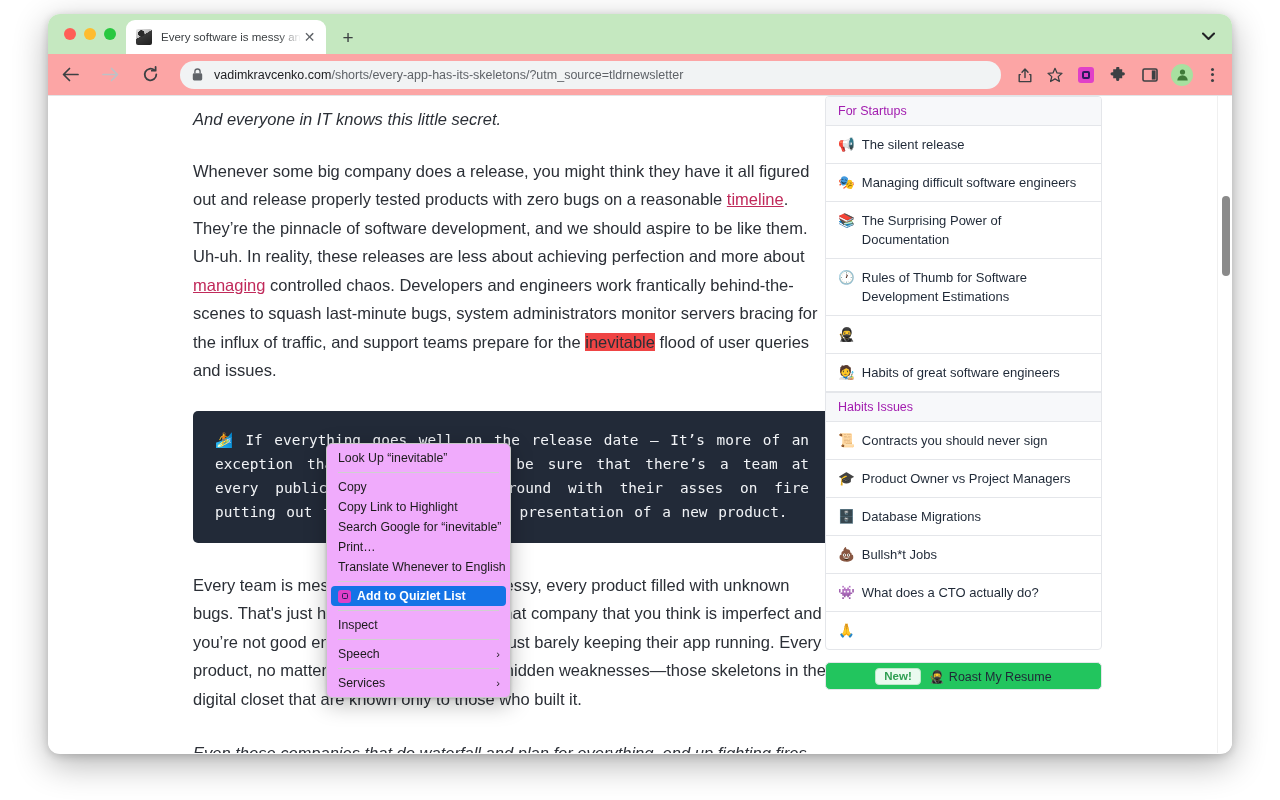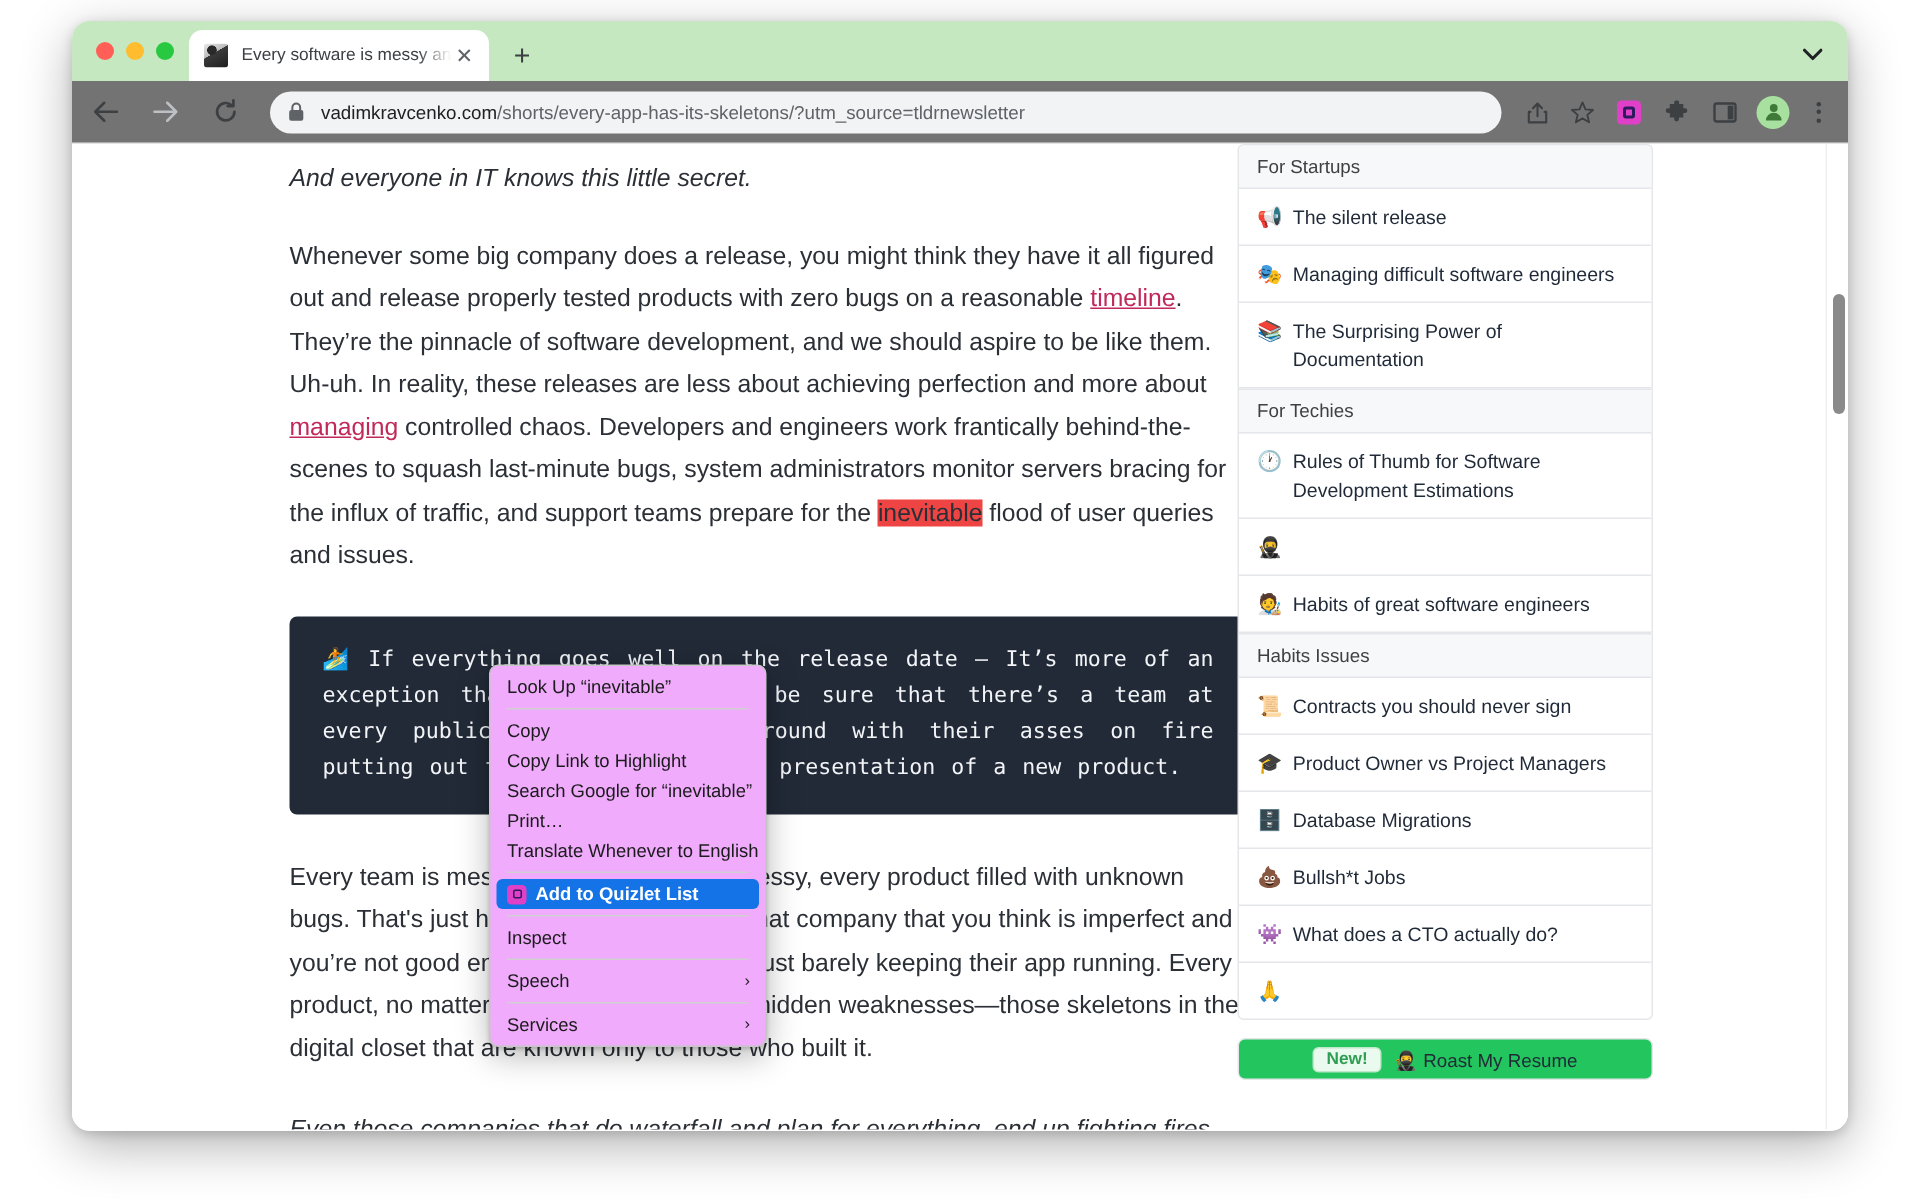--- a/index.html
+++ b/index.html
@@ -78,21 +78,21 @@
   }
   #tab-list-chevron {
     position: absolute; right: 14px; top: 12px;
     width: 20px; height: 20px;
     display: flex; align-items: center; justify-content: center;
   }
 
   
   #toolbar {
     height: 42px;
-    background: #737373;
+    background: #fca5a5;
     display: flex; align-items: center;
     padding: 0 8px 0 4px;
     gap: 4px;
     border-bottom: 1px solid #e3e4e6;
   }
   .nav-btn {
     width: 30px; height: 30px; margin: 0 3px;
     display: flex; align-items: center; justify-content: center;
     border-radius: 50%;
     color: #3c4043;
@@ -202,21 +202,21 @@
   .panel {
     border: 1px solid #e4e6ea;
     border-radius: 4px;
     background: #ffffff;
     overflow: hidden;
     margin-bottom: 12px;
   }
   .panel-head {
     background: #f7f8fa;
     border-bottom: 1px solid #e4e6ea;
-    color: #404040;
+    color: #a21caf;
     font-size: 12.5px;
     padding: 7px 12px;
   }
   .panel-row {
     border-bottom: 1px solid #e4e6ea;
     padding: 9px 12px;
     font-size: 13px;
     color: #1f2937;
     line-height: 19px;
     display: flex;
@@ -420,21 +420,20 @@
             <span>The silent release</span>
           </div>
           <div class="panel-row">
             <span class="emj">🎭</span>
             <span>Managing difficult software engineers</span>
           </div>
           <div class="panel-row">
             <span class="emj">📚</span>
             <span>The Surprising Power of Documentation</span>
           </div>
-          <div class="panel-head" style="border-top:1px solid #e4e6ea">For Techies</div>
           <div class="panel-row">
             <span class="emj">🕐</span>
             <span>Rules of Thumb for Software Development Estimations</span>
           </div>
           <div class="panel-row">
             <span class="emj">🥷</span>
           </div>
           <div class="panel-row">
             <span class="emj">🧑‍🎨</span>
             <span>Habits of great software engineers</span>

